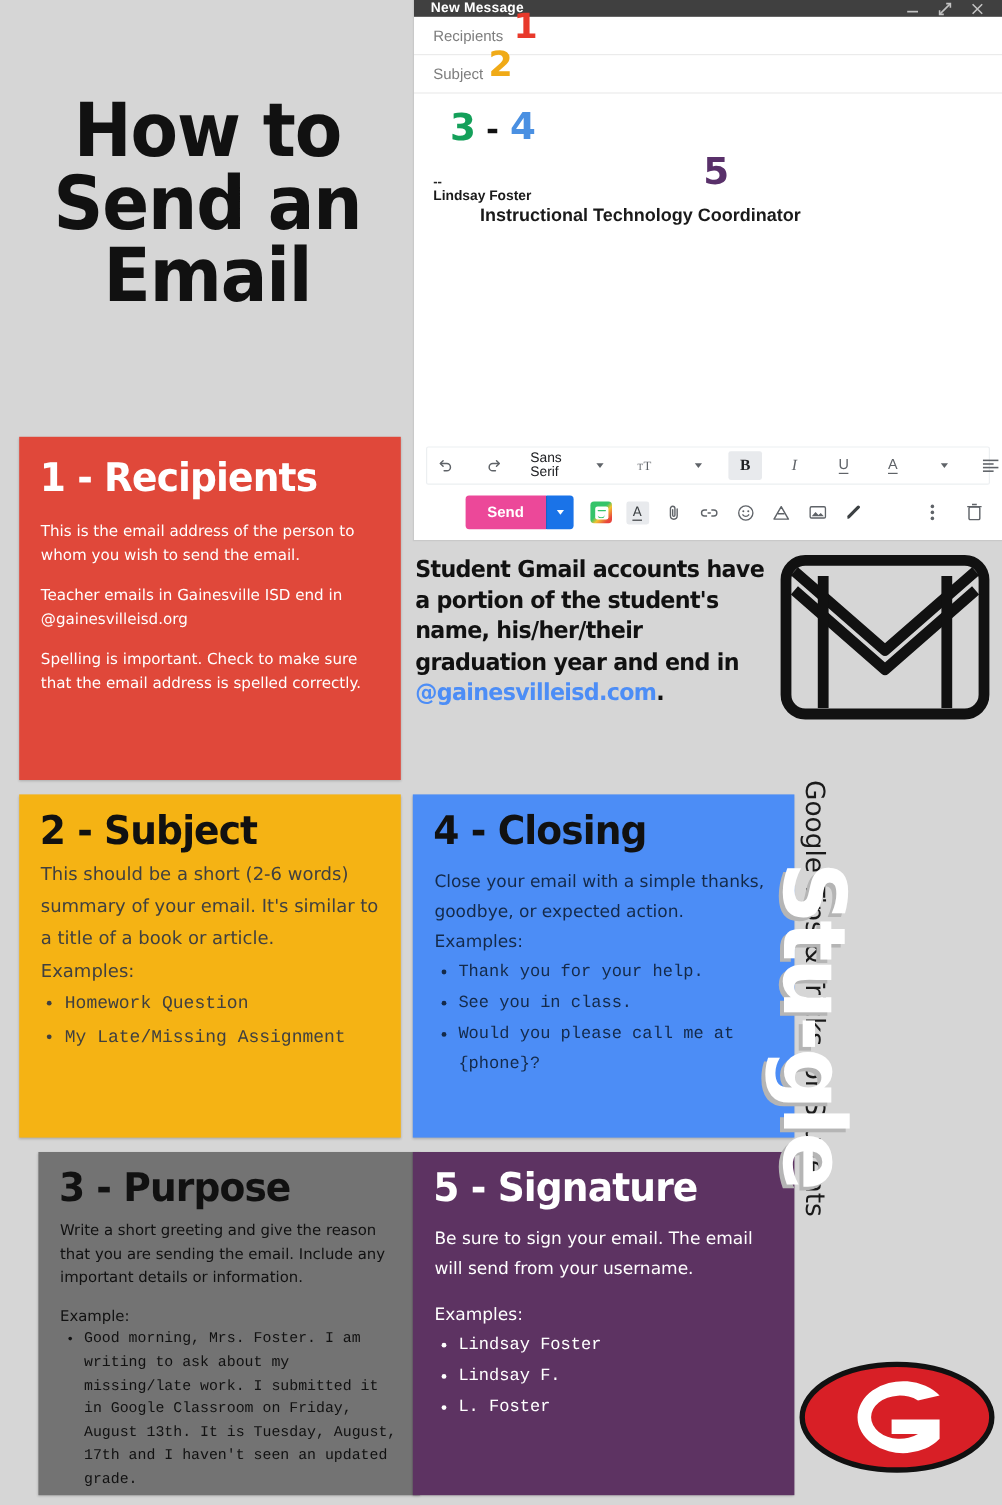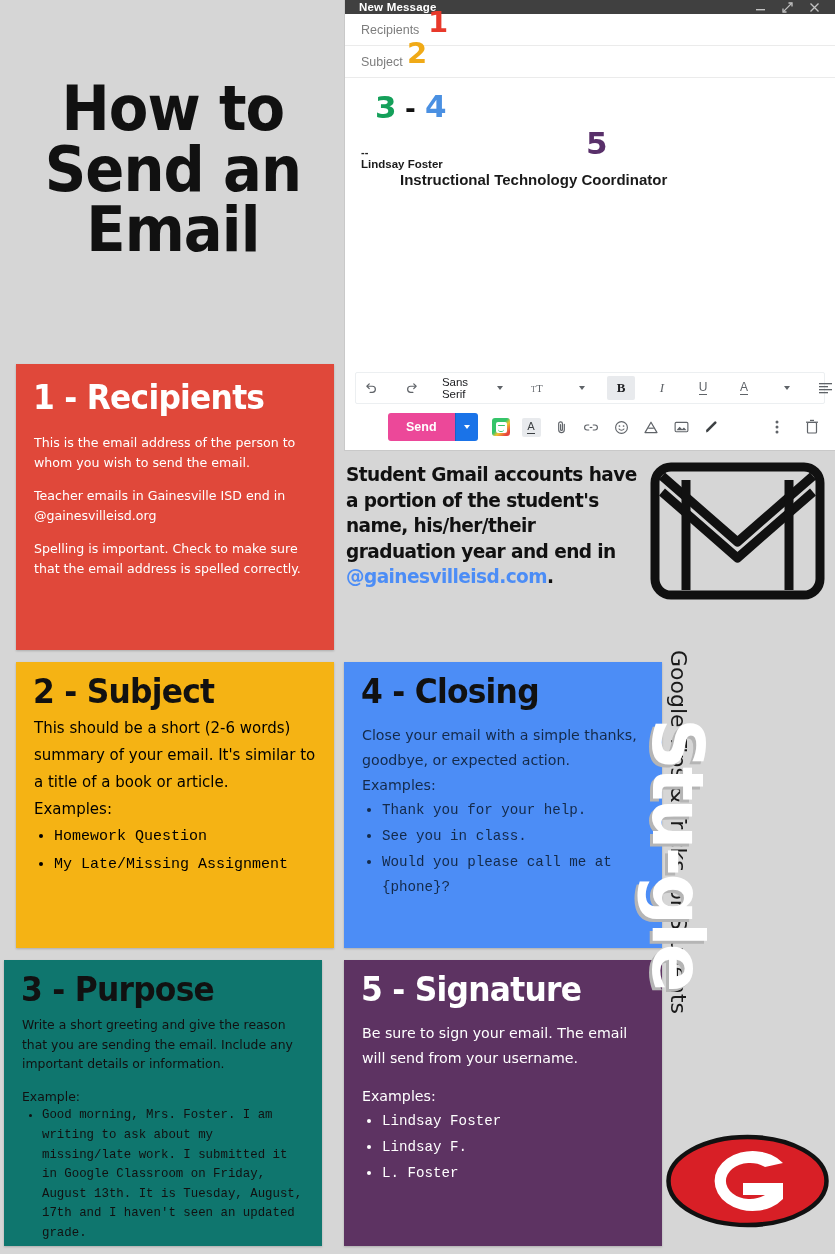--- a/index.html
+++ b/index.html
@@ -155,23 +155,23 @@
   .card-b p.tight{margin:0 0 0 0;}
   .card-b ul{margin:0;padding-left:20px;font-family:Liberation Mono, monospace;}
   .card-b li{margin:0 0 1px 0;}
   
   #card-recipients{left:16px;top:352px;width:318px;height:286px;background:#e0483a;}
   #card-recipients .card-h{color:#fff;font-size:33px;padding:14px 0 0 18px;}
   #card-recipients .card-b{color:#fff;font-size:12.6px;line-height:20px;padding:16px 20px 0 18px;}
   
   #card-subject{left:16px;top:650px;width:318px;height:286px;background:#f5b314;}
   #card-subject .card-h{color:#111;font-size:33px;padding:10px 0 0 18px;}
-  #card-subject .card-b{color:#000000;font-size:15px;line-height:27px;padding:4px 14px 0 18px;}
-  
-  #card-purpose{left:4px;top:948px;width:318px;height:286px;background:#0f766e;}
+  #card-subject .card-b{color:#404040;font-size:15px;line-height:27px;padding:4px 14px 0 18px;}
+  
+  #card-purpose{left:32px;top:948px;width:318px;height:286px;background:#737373;}
   #card-purpose .card-h{color:#111;font-size:33px;padding:10px 0 0 18px;}
   #card-purpose .card-b{color:#111;font-size:12.4px;line-height:19.6px;padding:6px 14px 0 18px;}
   
   #card-closing{left:344px;top:650px;width:318px;height:286px;background:#4c8df6;}
   #card-closing .card-h{color:#111;font-size:33px;padding:10px 0 0 18px;}
   #card-closing .card-b{color:#142a4a;font-size:14.2px;line-height:25px;padding:12px 14px 0 18px;}
   
   #card-signature{left:344px;top:948px;width:318px;height:286px;background:#5d3362;}
   #card-signature .card-h{color:#fff;font-size:33px;padding:10px 0 0 18px;}
   #card-signature .card-b{color:#fff;font-size:14.2px;line-height:25px;padding:12px 14px 0 18px;}

